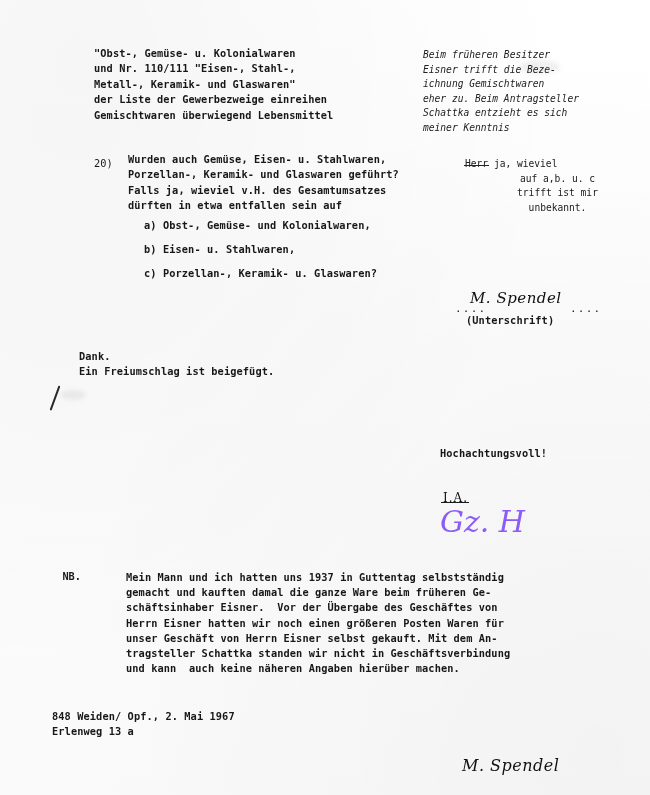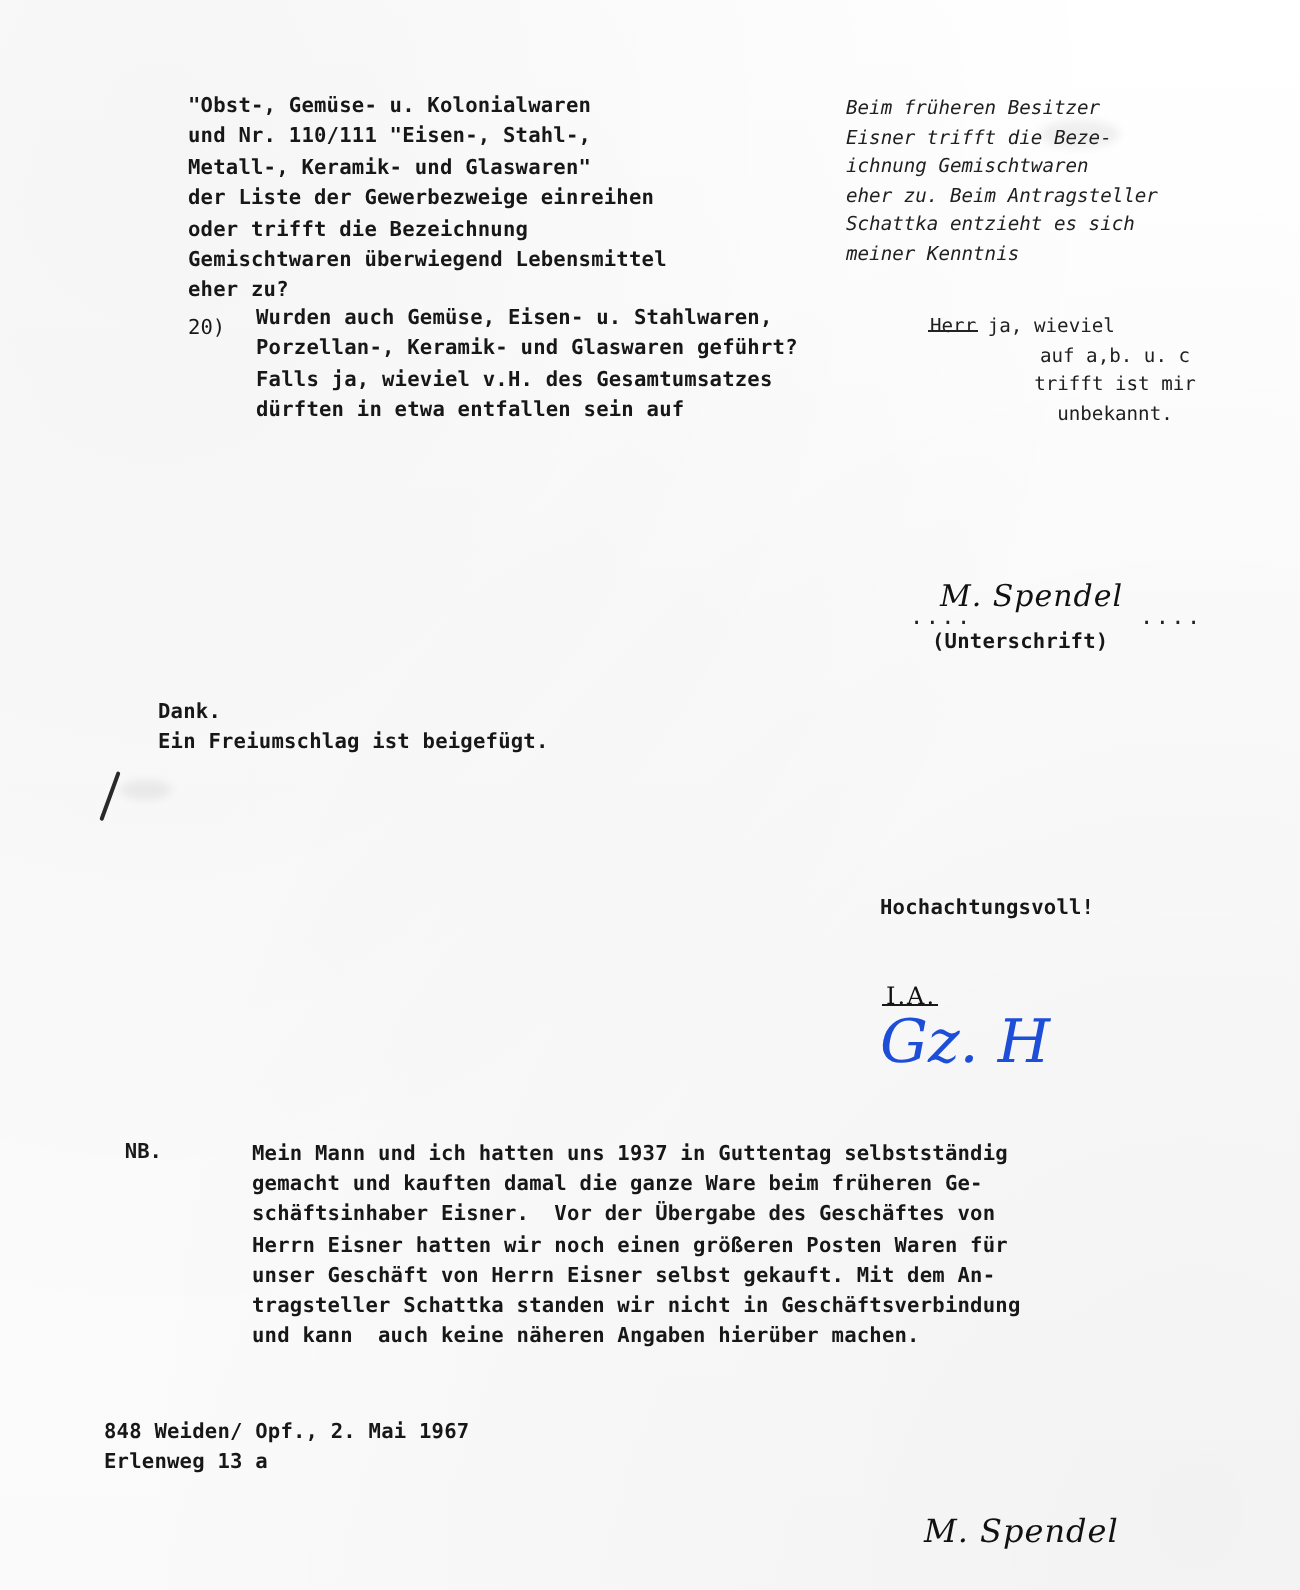--- a/index.html
+++ b/index.html
@@ -88,21 +88,21 @@
     transform: rotate(-3deg);
     transform-origin: left bottom;
   }
   .sig-1 { font-size: 15px; letter-spacing: 0.5px; }
   .sig-3 { font-size: 16px; letter-spacing: 0.5px; }
 
   .sig-flourish {
     font-family: "DejaVu Serif", serif;
     font-style: italic;
     font-size: 30px;
-    color: #1d4ed8;
+    color: #8b5cf6;
   }
 
   .ia {
     font-family: "DejaVu Serif", serif;
     font-size: 12px;
     letter-spacing: 1px;
     color: #111;
   }
   .ia-underline {
     position: absolute;
@@ -141,23 +141,21 @@
 <div class="page">
 
   <div class="smudge" style="left:60px; top:390px; width:26px; height:10px;"></div>
   <div class="smudge" style="left:520px; top:60px; width:40px; height:14px;"></div>
 
   <div class="abs" style="left:94px; top:46px; width:320px;">
     <div class="mono tw">"Obst-, Gemüse- u. Kolonialwaren</div>
     <div class="mono tw">und Nr. 110/111 "Eisen-, Stahl-,</div>
     <div class="mono tw">Metall-, Keramik- und Glaswaren"</div>
     <div class="mono tw">der Liste der Gewerbezweige einreihen</div>
-    <div class="mono tw">oder trifft die Bezeichnung</div>
     <div class="mono tw">Gemischtwaren überwiegend Lebensmittel</div>
-    <div class="mono tw">eher zu?</div>
   </div>
 
   <div class="abs" style="left:423px; top:48px; width:225px;font-style:italic;">
     <div class="right-col">Beim früheren Besitzer</div>
     <div class="right-col">Eisner trifft die Beze-</div>
     <div class="right-col">ichnung Gemischtwaren</div>
     <div class="right-col">eher zu. Beim Antragsteller</div>
     <div class="right-col">Schattka entzieht es sich</div>
     <div class="right-col">meiner Kenntnis</div>
   </div>
@@ -165,20 +163,25 @@
   <div class="abs" style="left:94px; top:152px;">
     <span class="qnum">20)</span>
   </div>
   <div class="abs" style="left:128px; top:152px; width:300px;">
     <div class="mono tw">Wurden auch Gemüse, Eisen- u. Stahlwaren,</div>
     <div class="mono tw">Porzellan-, Keramik- und Glaswaren geführt?</div>
     <div class="mono tw">Falls ja, wieviel v.H. des Gesamtumsatzes</div>
     <div class="mono tw">dürften in etwa entfallen sein auf</div>
   </div>
 
+  <div class="abs" style="left:144px; top:218px; width:320px;">
+    <div class="mono tw" style="margin-bottom:8.5px;">a) Obst-, Gemüse- und Kolonialwaren,</div>
+    <div class="mono tw" style="margin-bottom:8.5px;">b) Eisen- u. Stahlwaren,</div>
+    <div class="mono tw">c) Porzellan-, Keramik- u. Glaswaren?</div>
+  </div>
 
   <div class="abs" style="left:465px; top:157px; width:185px;text-align:center;">
     <div style="display:flex; align-items:baseline;">
       <span class="right-col strike">Herr</span>
       <span class="right-col"> ja, wieviel</span>
     </div>
     <div class="right-col">auf a,b. u. c</div>
     <div class="right-col">trifft ist mir</div>
     <div class="right-col">unbekannt.</div>
   </div>

